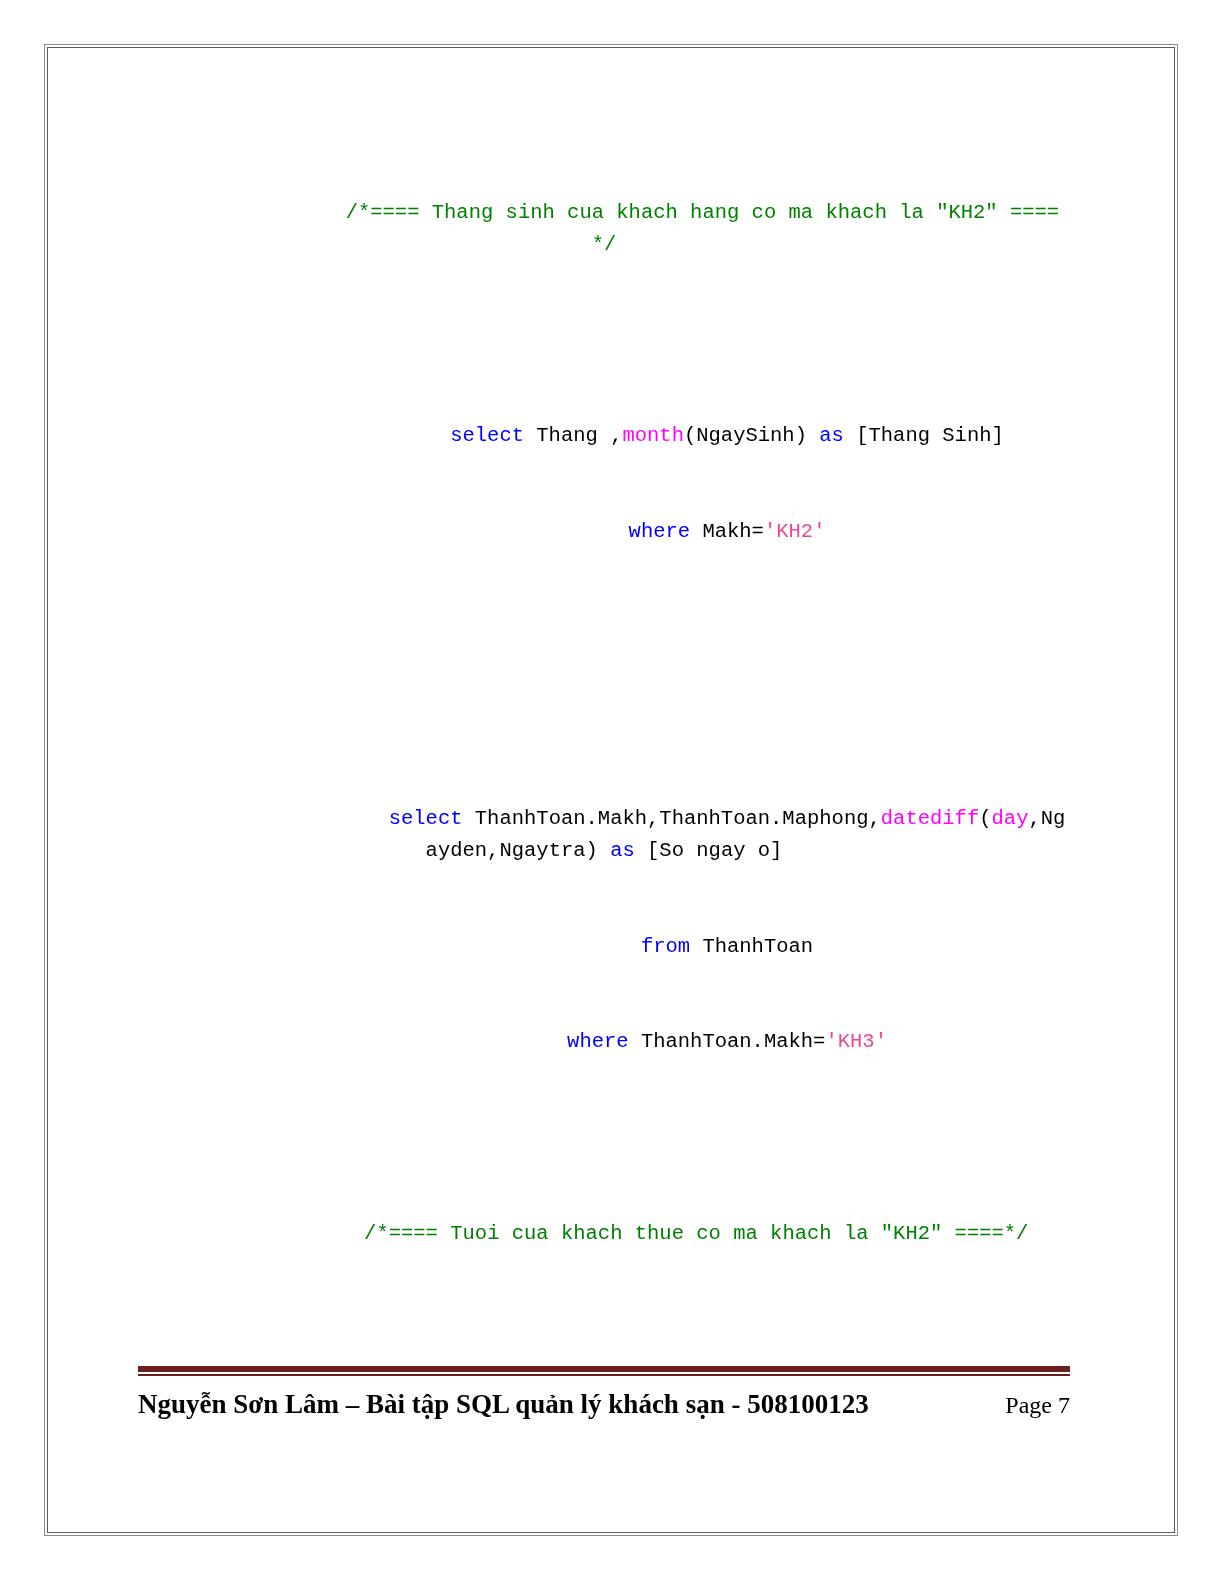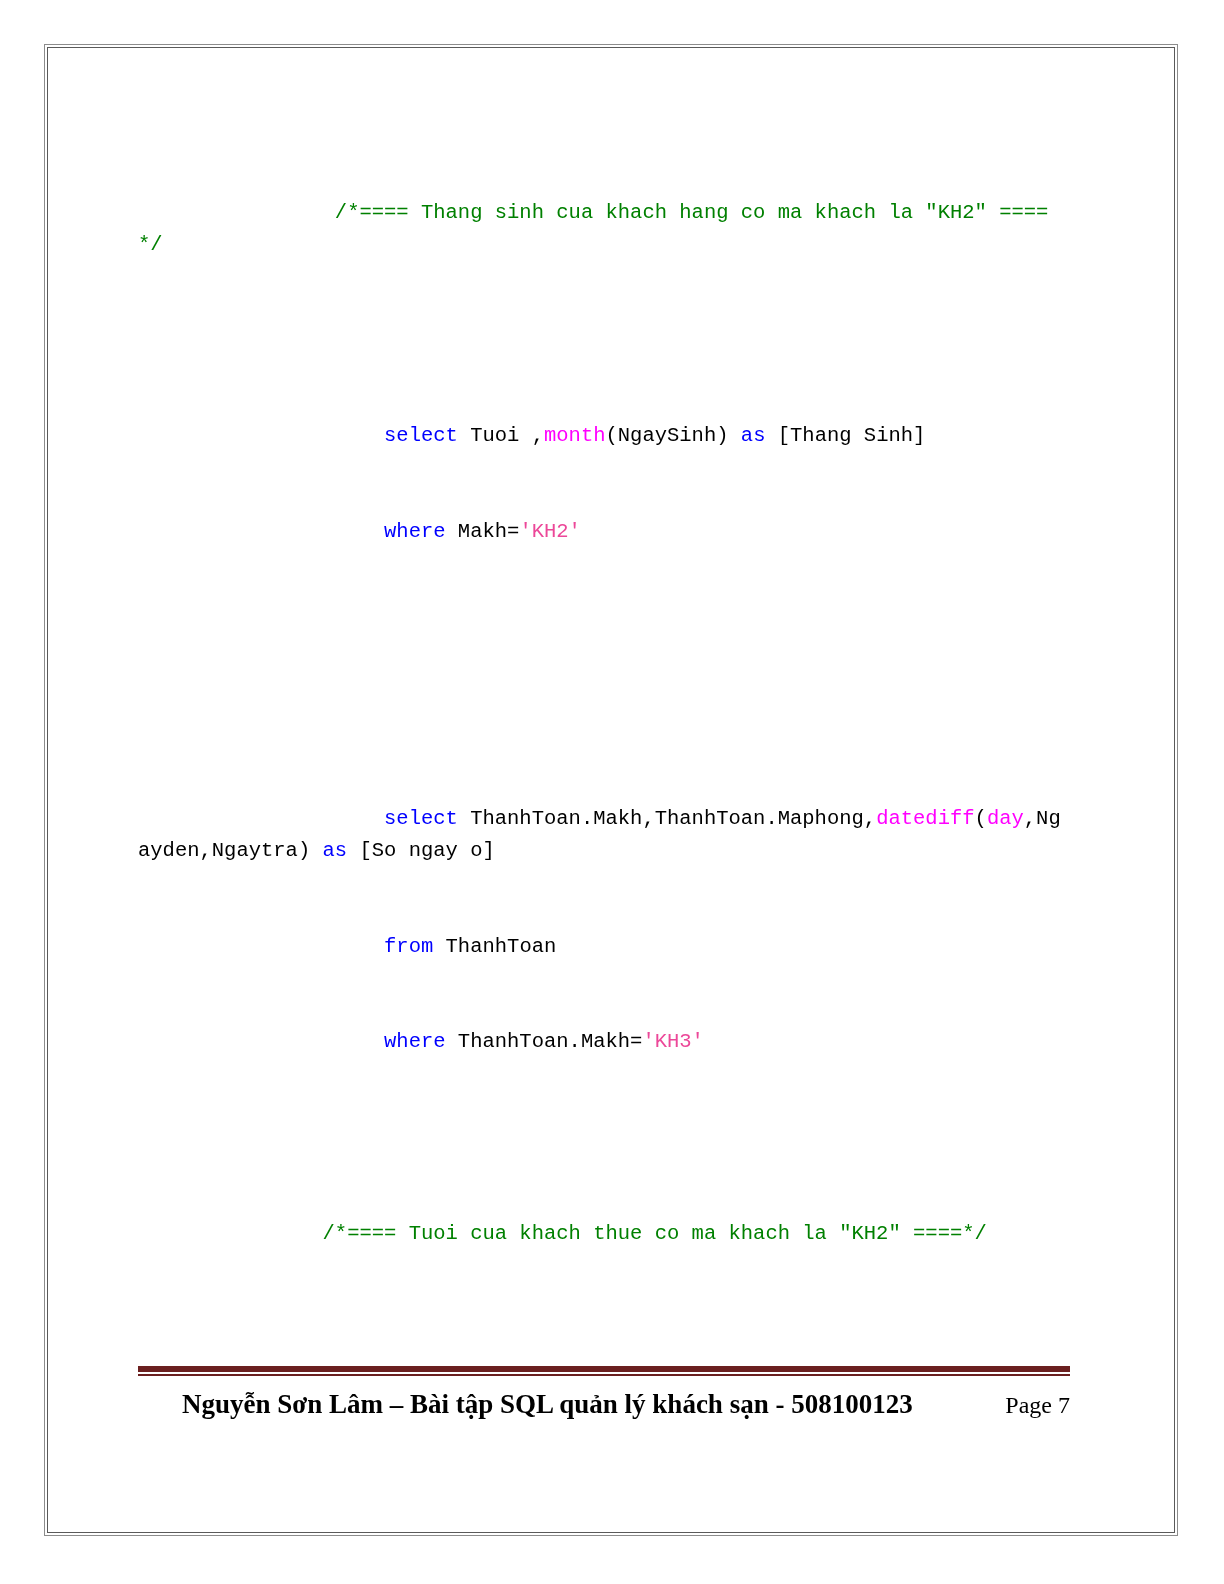--- a/index.html
+++ b/index.html
@@ -41,20 +41,21 @@
   .code {
     font-family: "Liberation Mono", "DejaVu Sans Mono", monospace;
     font-size: 20.5px;
     line-height: 31.9px;
     white-space: pre-wrap;
     word-break: break-all;
     overflow-wrap: anywhere;
     color: #000000;
     letter-spacing: 0px;
     margin: 0;
+    text-align: center;
   }
   .code .ln { display: block; min-height: 31.9px; }
   .code .blank { display: block; height: 31.9px; }
 
   
   .cmt { color: #008000; }
   .kw  { color: #0000ff; }
   .fn  { color: #ff00ff; }
   .str { color: #ec4899; }
   .pl  { color: #000000; }
@@ -83,38 +84,37 @@
   #footer-row {
     display: flex;
     align-items: baseline;
     justify-content: space-between;
     margin-top: 13px;
     font-family: "Liberation Serif", serif;
     font-size: 27px;
     font-weight: bold;
     color: #000000;
     white-space: nowrap;
-    margin-left: 44px;
   }
   #footer-page {
     font-weight: normal;
     font-size: 24px;
   }
 </style>
 </head>
 <body>
 
 <div id="page-frame"></div>
 
 <div id="content">
 
   <div class="code">
     <span class="ln cmt">                /*==== Thang sinh cua khach hang co ma khach la "KH2" ====*/</span>
     <span class="blank"></span>
-    <span class="ln"><span class="pl">                    </span><span class="kw">select</span><span class="pl"> Tuoi ,</span><span class="fn">month</span><span class="pl">(NgaySinh) </span><span class="kw">as</span><span class="pl"> [Thang Sinh]</span></span>
+    <span class="ln"><span class="pl">                    </span><span class="kw">select</span><span class="pl"> Thang ,</span><span class="fn">month</span><span class="pl">(NgaySinh) </span><span class="kw">as</span><span class="pl"> [Thang Sinh]</span></span>
     <span class="ln"><span class="pl">                    </span><span class="kw">where</span><span class="pl"> Makh=</span><span class="str">'KH2'</span></span>
   </div>
 
   <div class="gap-sm"></div>
 
   <div class="code">
     <span class="blank"></span>
     <span class="ln"><span class="pl">                    </span><span class="kw">select</span><span class="pl"> ThanhToan.Makh,ThanhToan.Maphong,</span><span class="fn">datediff</span><span class="pl">(</span><span class="fn">day</span><span class="pl">,Ngayden,Ngaytra</span><span class="pl">) </span><span class="kw">as</span><span class="pl"> [So ngay o]</span></span>
     <span class="ln"><span class="pl">                    </span><span class="kw">from</span><span class="pl"> ThanhToan</span></span>
     <span class="ln"><span class="pl">                    </span><span class="kw">where</span><span class="pl"> ThanhToan.Makh=</span><span class="str">'KH3'</span></span>

